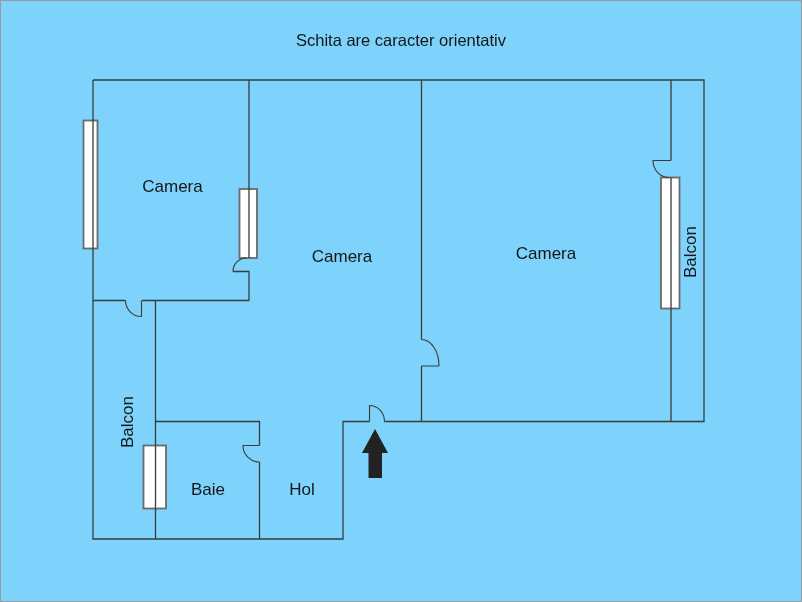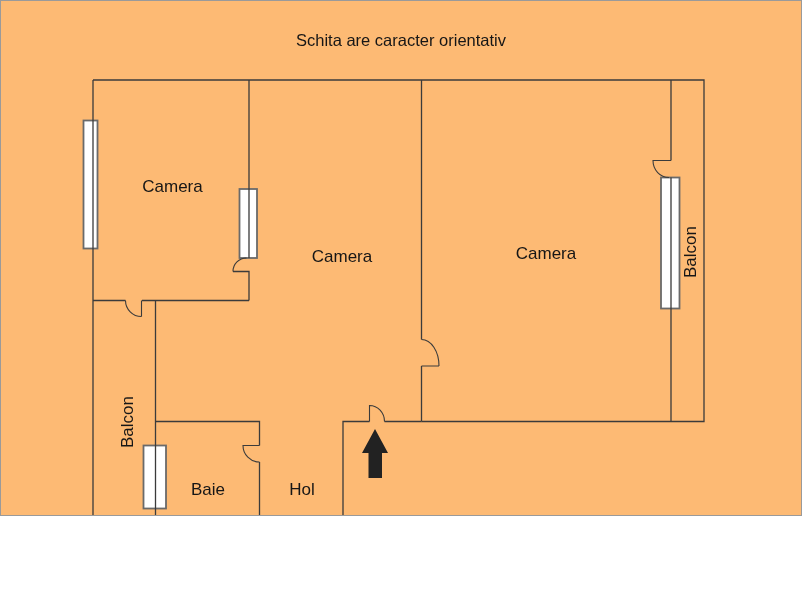--- a/index.html
+++ b/index.html
@@ -4,24 +4,24 @@
 <style>
   html, body {
     margin: 0;
     padding: 0;
     background: #ffffff;
     font-family: "Liberation Sans", sans-serif;
   }
   .canvas {
     position: relative;
     width: 802px;
-    height: 516px;
+    height: 602px;
     box-sizing: border-box;
     border: 1px solid #9a9a9a;
-    background: #fdba74;
+    background: #7dd3fc;
     overflow: hidden;
   }
   .canvas svg {
     position: absolute;
     top: 0;
     left: 0;
   }
   .walls {
     fill: none;
     stroke-width: 1.3px;

